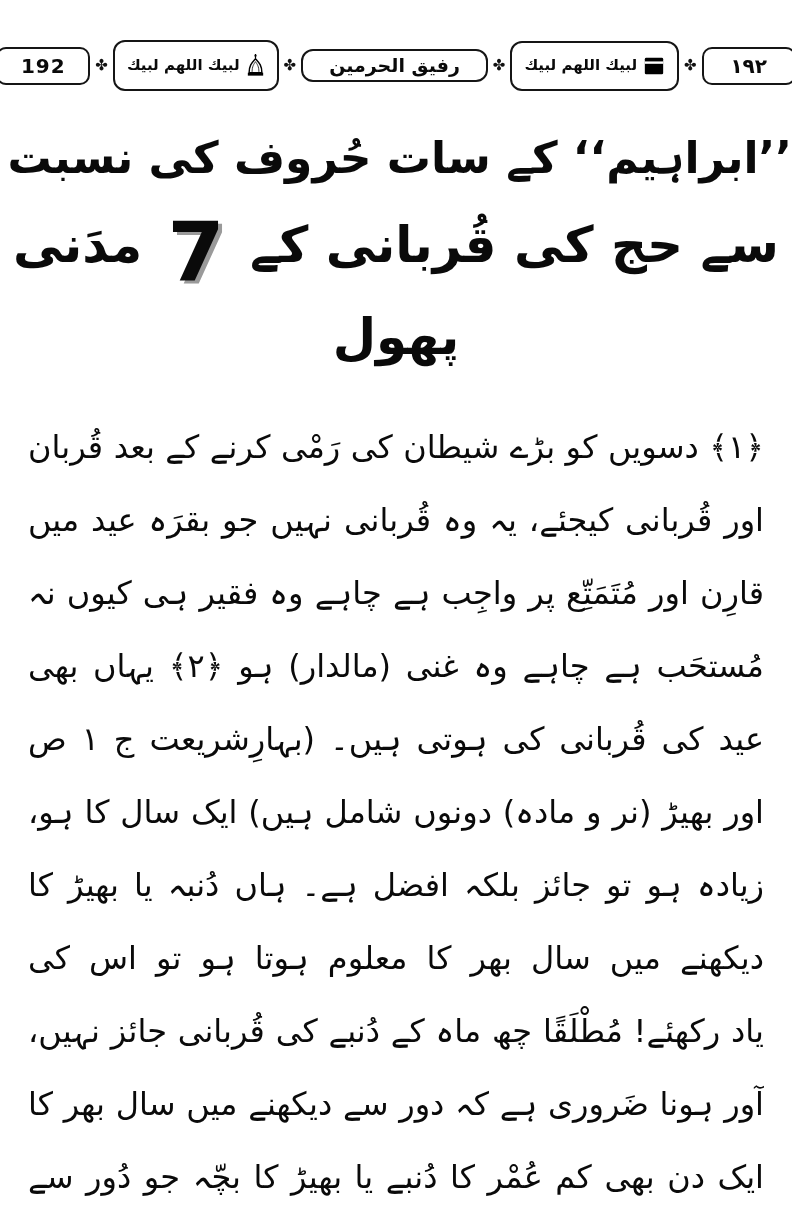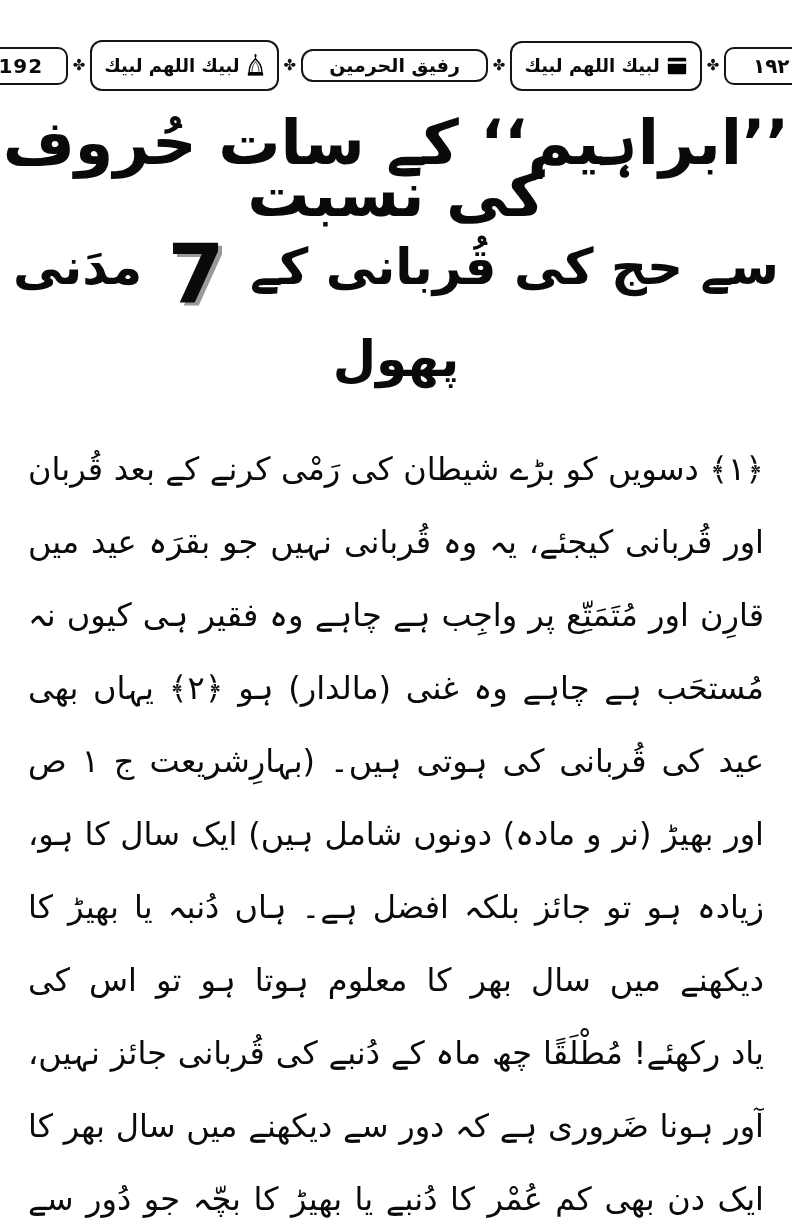--- a/index.html
+++ b/index.html
@@ -23,21 +23,21 @@
     padding-top:40px;
     direction:rtl;
   }
   .cartouche{
     position:relative;
     border:2px solid #151515;
     border-radius:12px;
     background:#fff;
     padding:12px 12px;
     font-weight:bold;
-    font-size:18px;
+    font-size:15px;
     display:flex;
     align-items:center;
     gap:6px;
     white-space:nowrap;
     line-height:1.1;
   }
   .cartouche .flourish-top,
   .cartouche .flourish-bottom{
     position:absolute;left:50%;transform:translateX(-50%);
     width:72%;height:12px;z-index:-1;
@@ -60,22 +60,23 @@
   .orn{font-size:15px;line-height:1;color:#111;}
 
   
   .title-block{
     margin-top:26px;
     text-align:center;
     direction:rtl;
     font-weight:bold;
   }
   .title-line1{
-    font-size:62px;
-    line-height:52px;
+    font-size:44px;
+    line-height:82px;
+    text-align:right;
   }
   .title-line2{
     font-size:50px;
     line-height:92px;
   }
   .big-digit{
     display:inline-block;
     font-size:82px;
     font-weight:bold;
     vertical-align:middle;

